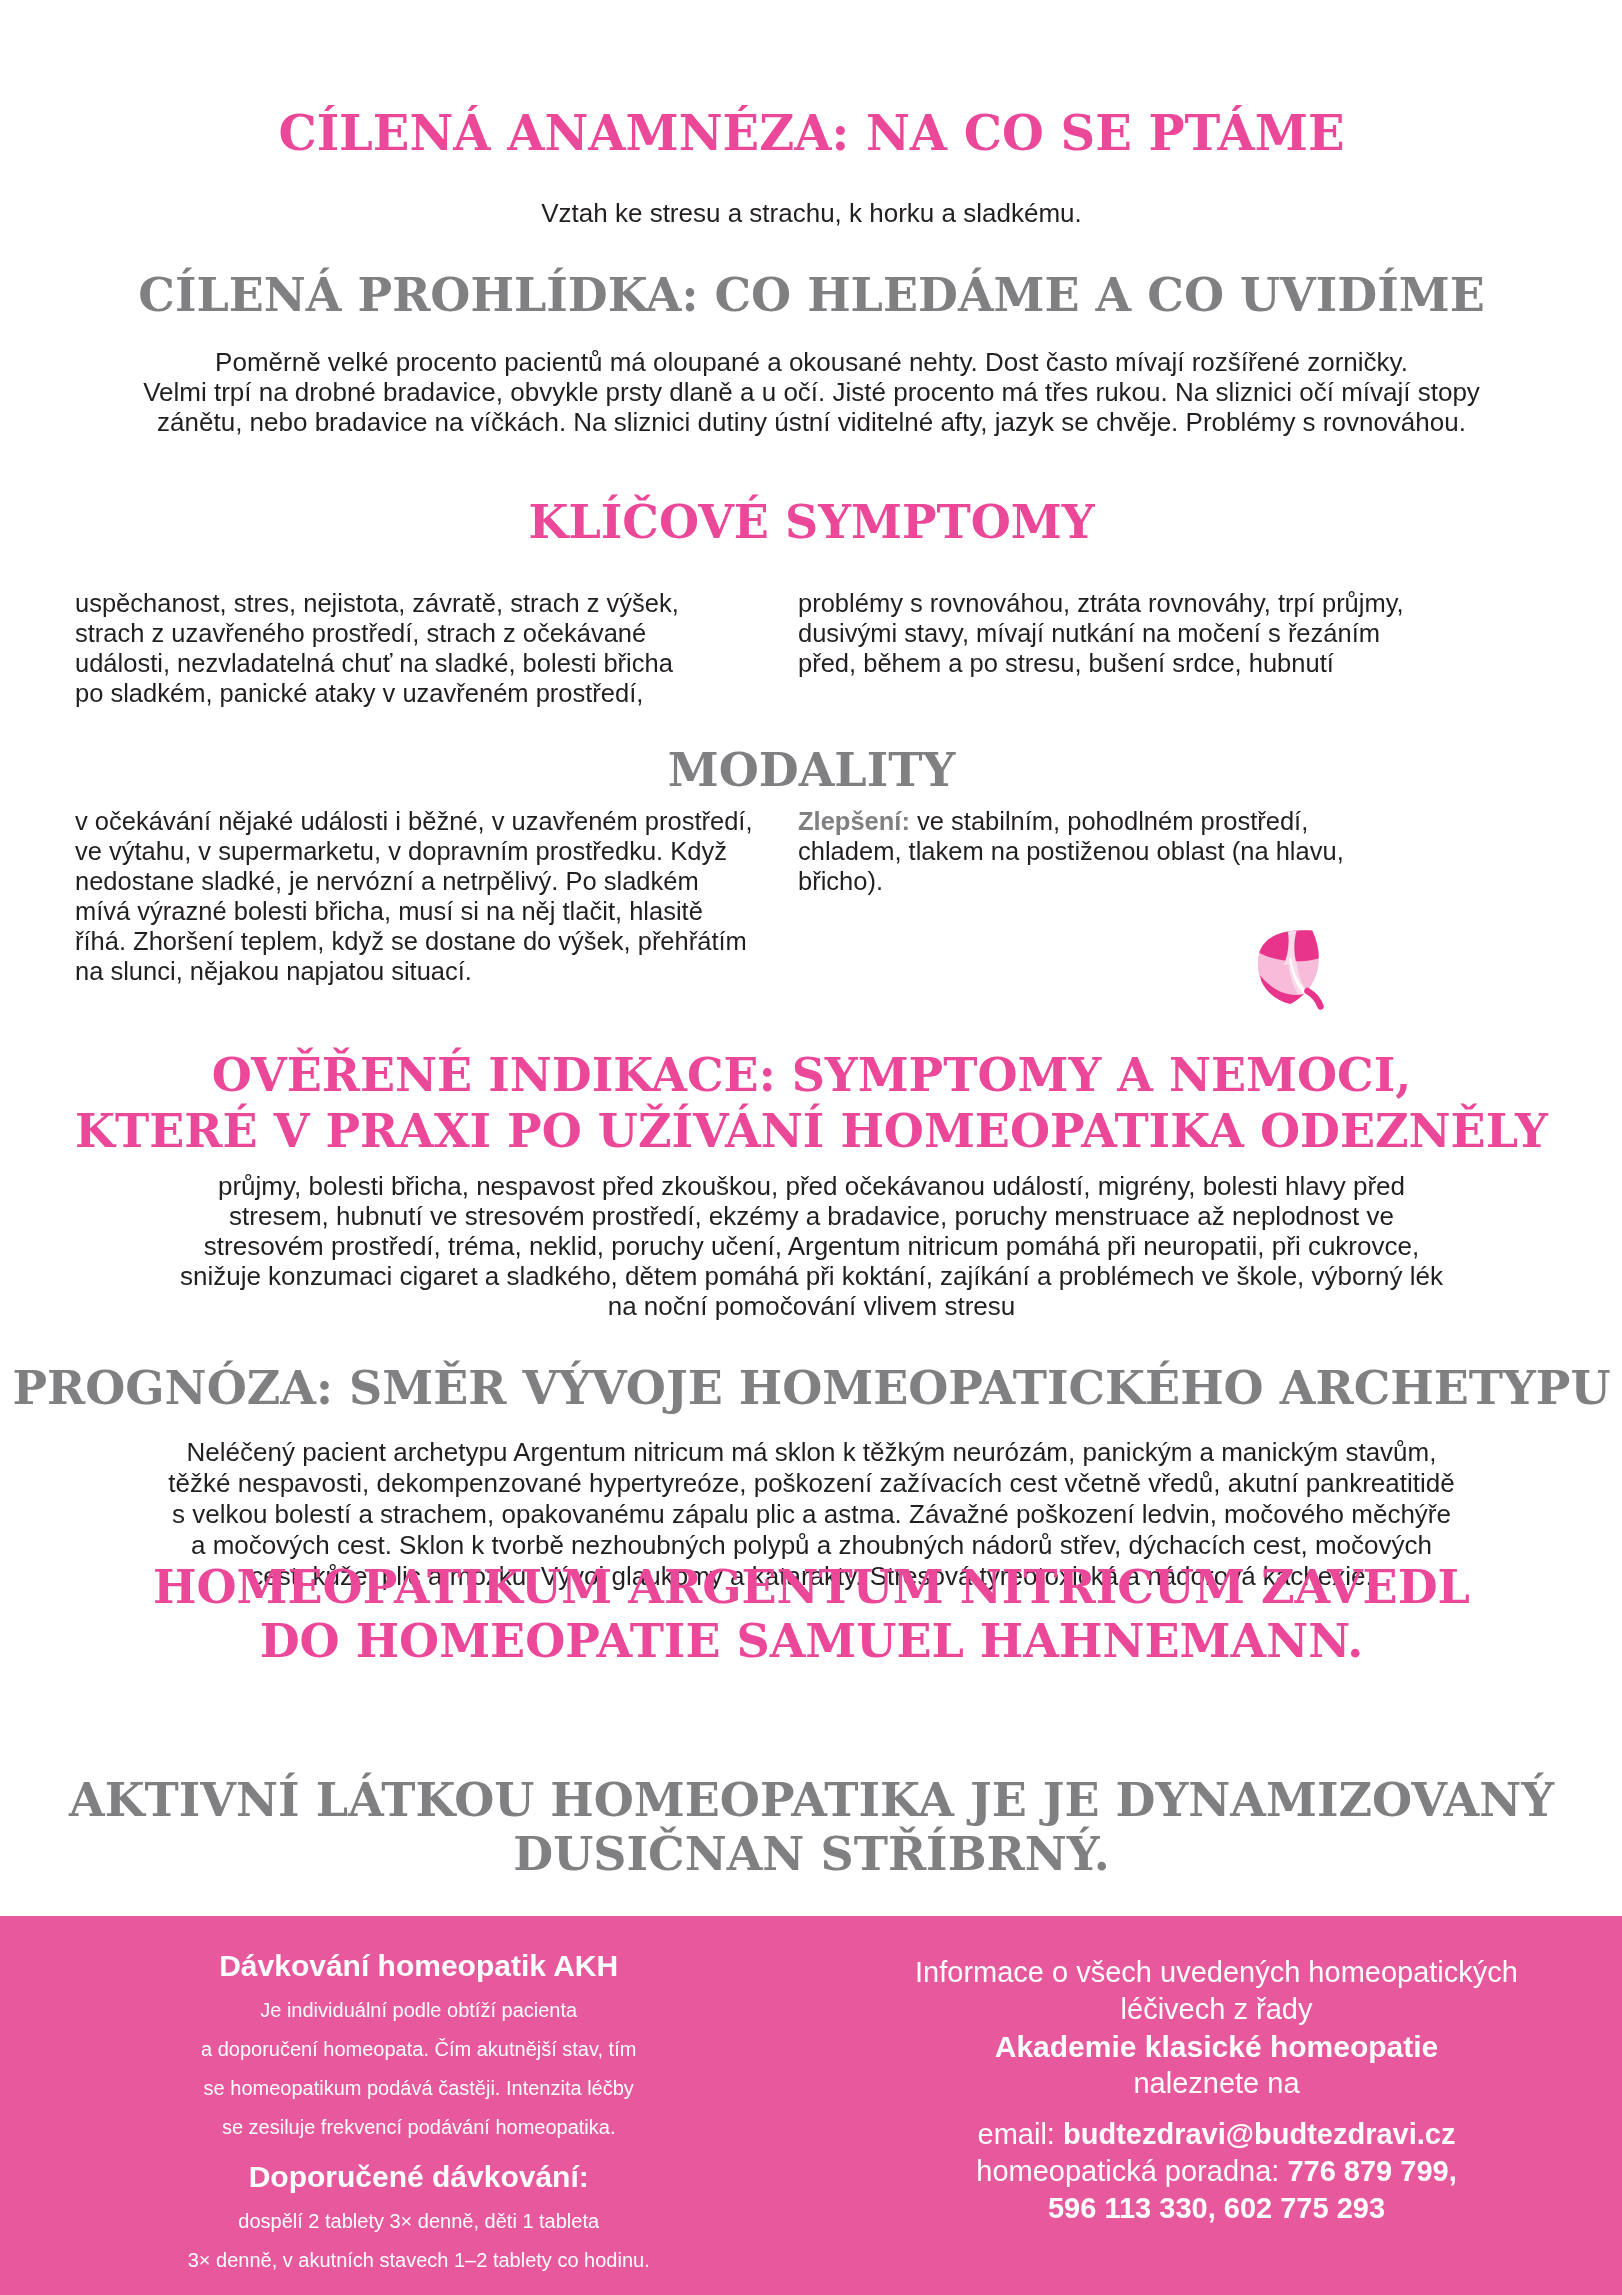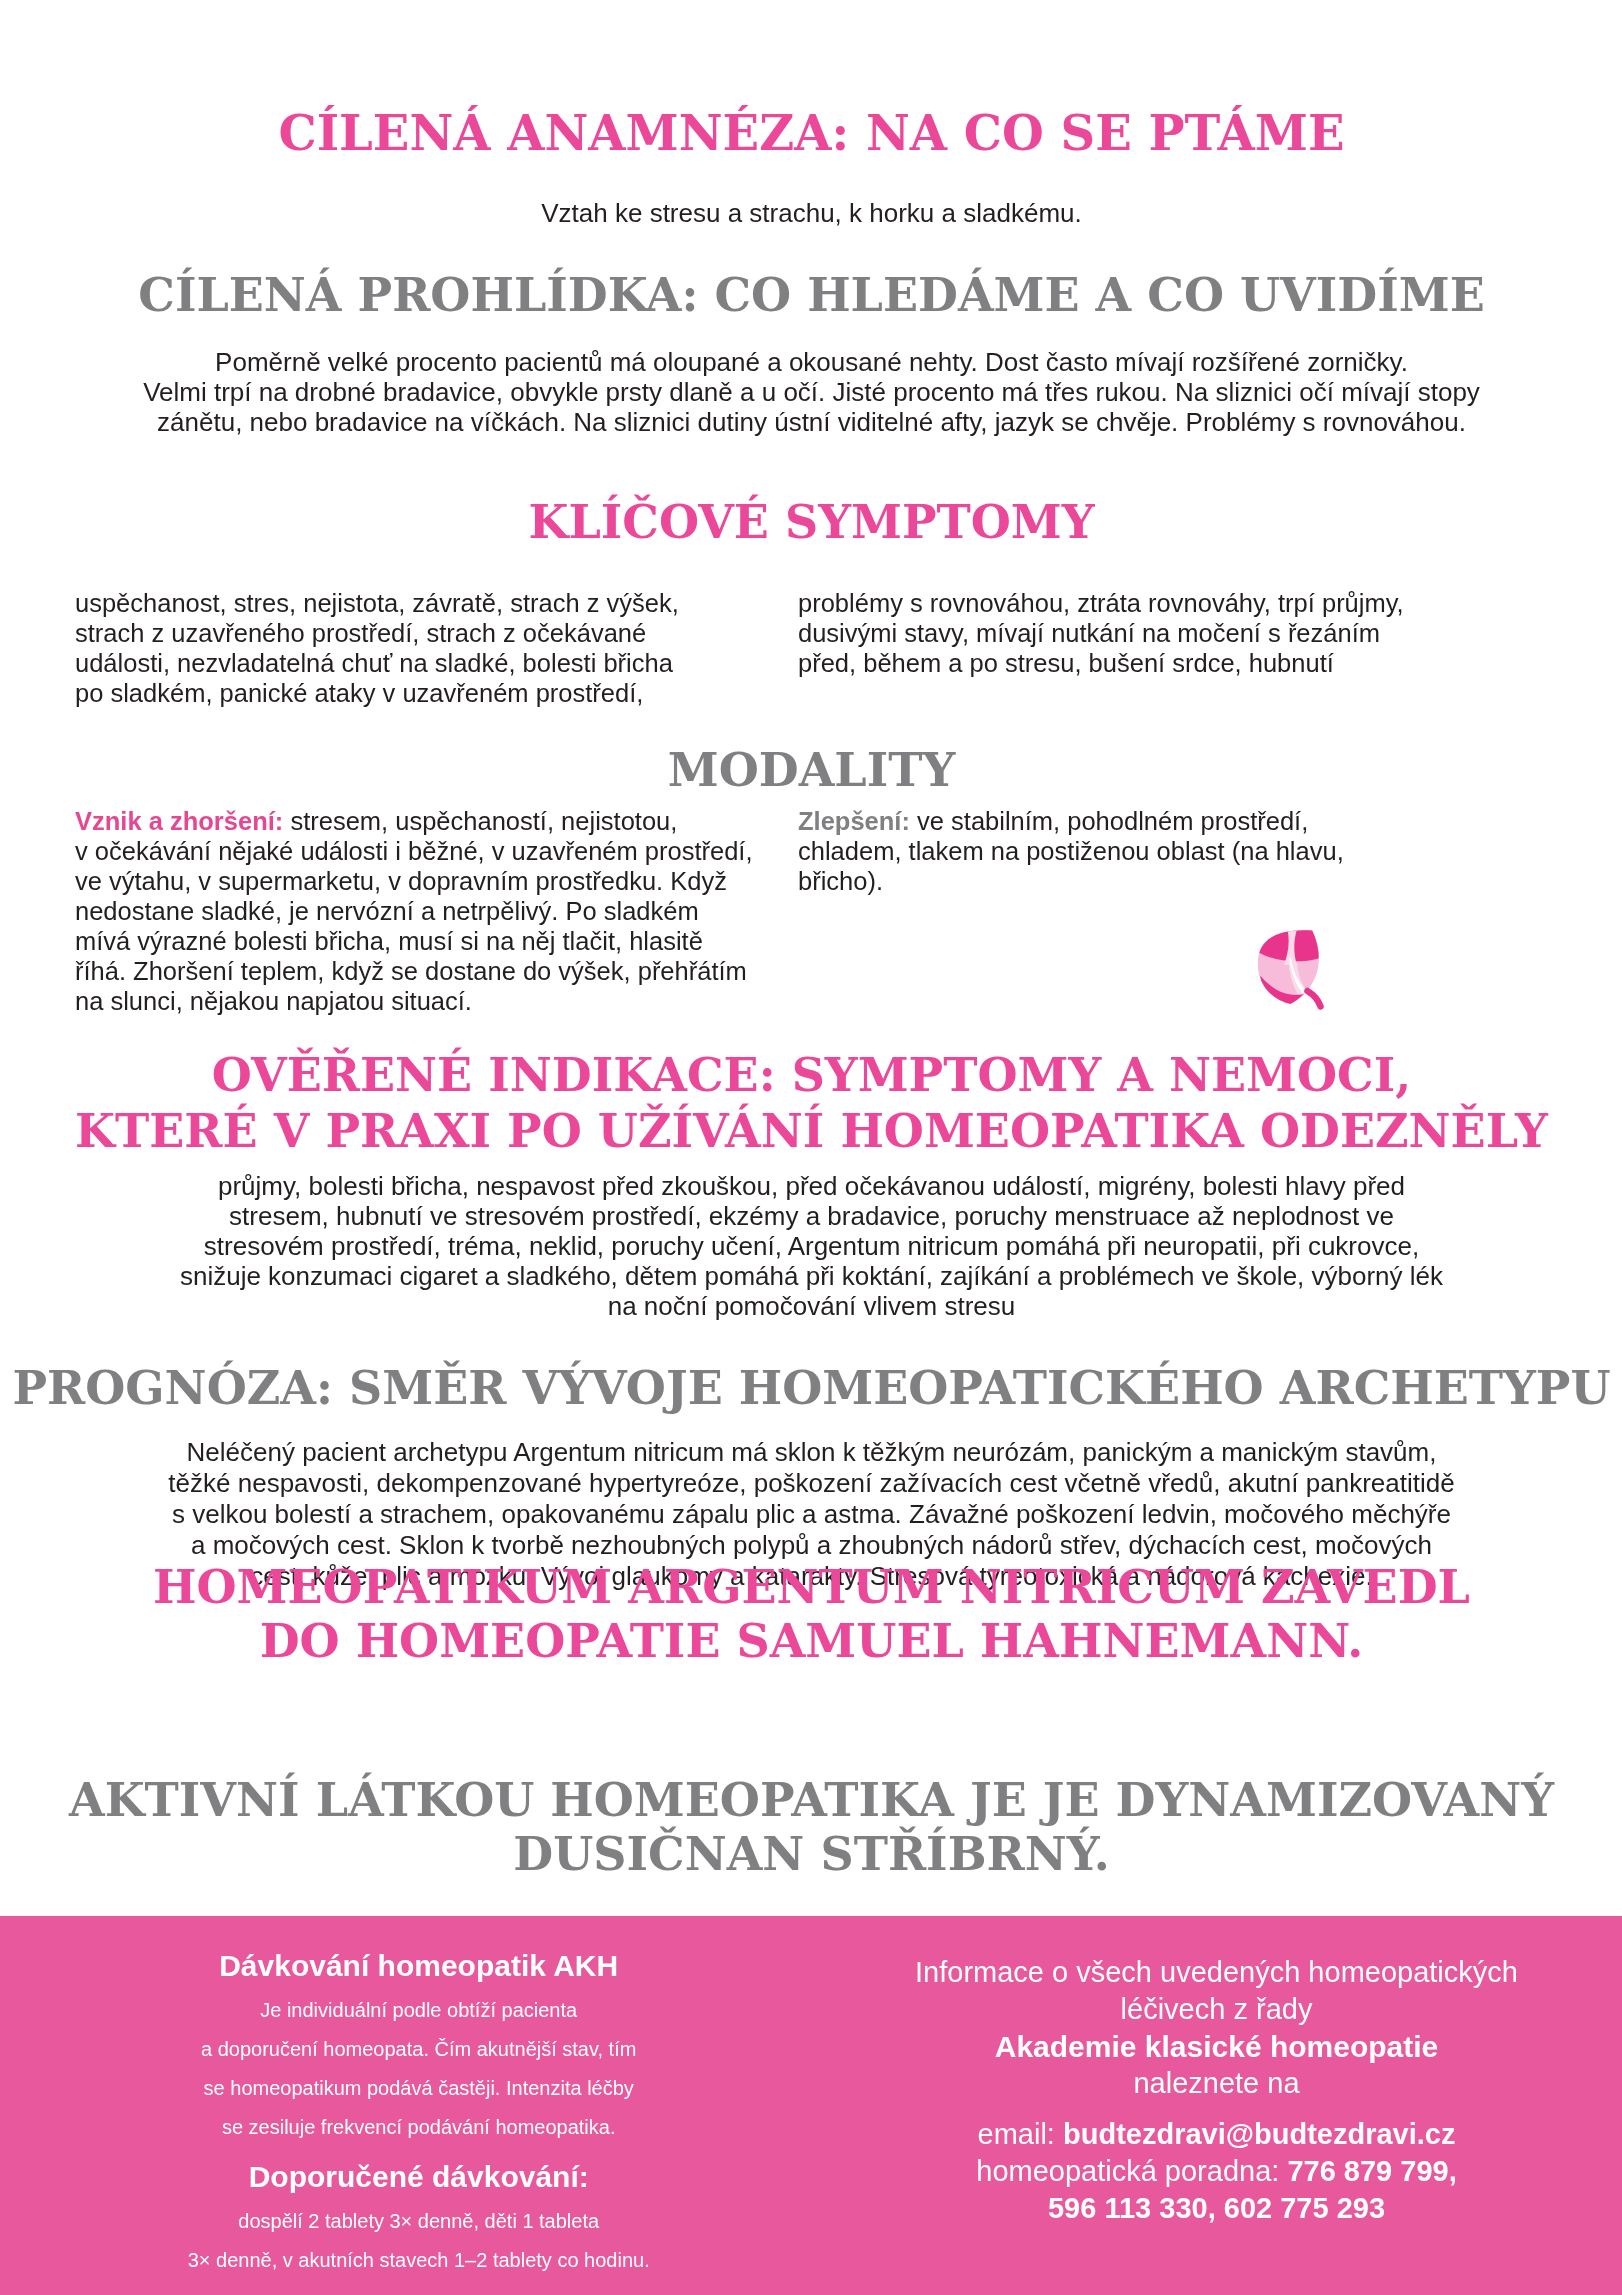--- a/index.html
+++ b/index.html
@@ -68,21 +68,20 @@
 události, nezvladatelná chuť na sladké, bolesti břicha
 po sladkém, panické ataky v uzavřeném prostředí,</div>
     <div class="col lines">problémy s rovnováhou, ztráta rovnováhy, trpí průjmy,
 dusivými stavy, mívají nutkání na močení s řezáním
 před, během a po stresu, bušení srdce, hubnutí</div>
   </div>
 
   <h2 class="hd gray t6">MODALITY</h2>
   <div class="grid t7">
     <div class="col">
-      <div><span class="pinktxt">Vznik a zhoršení:</span> <span>stresem, uspěchaností, nejistotou,</span></div>
       <div class="lines">v očekávání nějaké události i běžné, v uzavřeném prostředí,
 ve výtahu, v supermarketu, v dopravním prostředku. Když
 nedostane sladké, je nervózní a netrpělivý. Po sladkém
 mívá výrazné bolesti břicha, musí si na něj tlačit, hlasitě
 říhá. Zhoršení teplem, když se dostane do výšek, přehřátím
 na slunci, nějakou napjatou situací.</div>
     </div>
     <div class="col">
       <div><span class="graytxt">Zlepšení:</span> <span>ve stabilním, pohodlném prostředí,</span></div>
       <div class="lines">chladem, tlakem na postiženou oblast (na hlavu,

